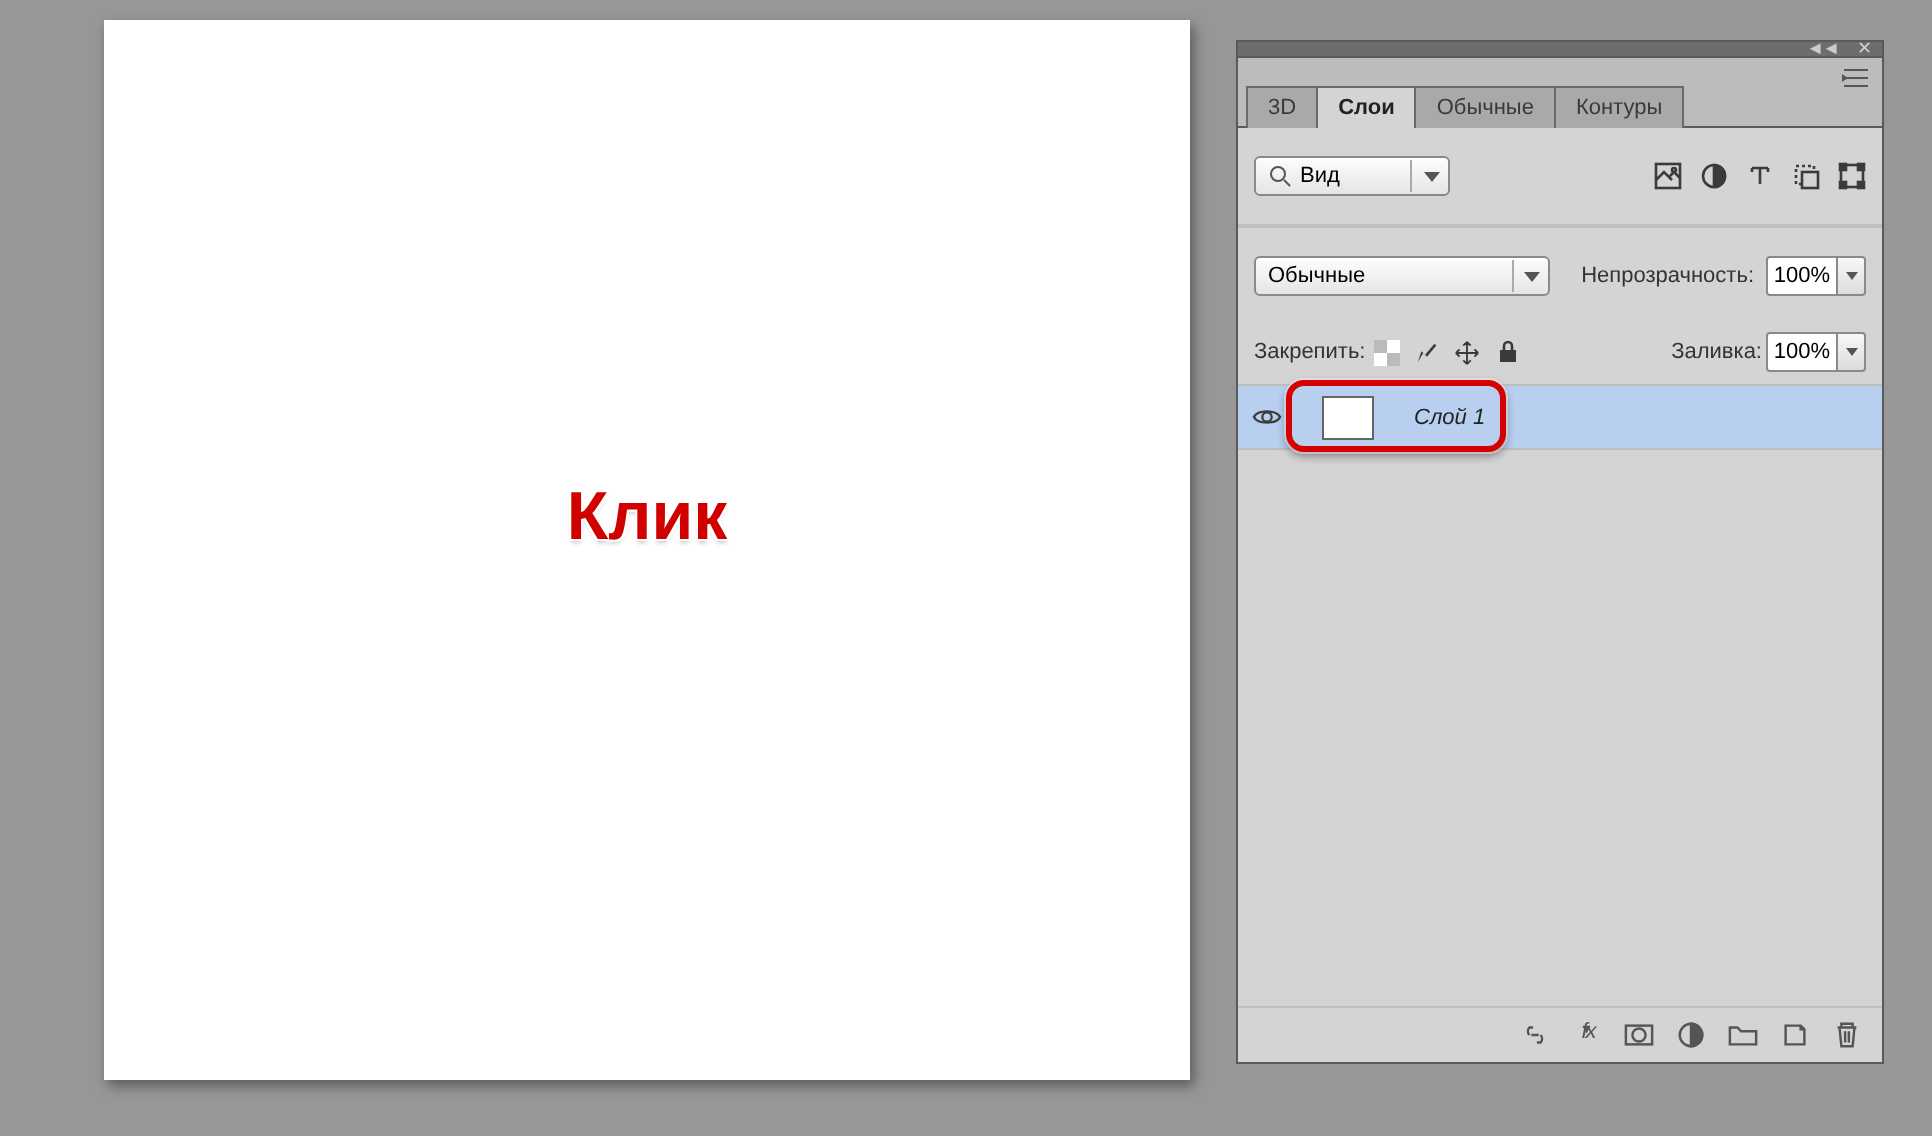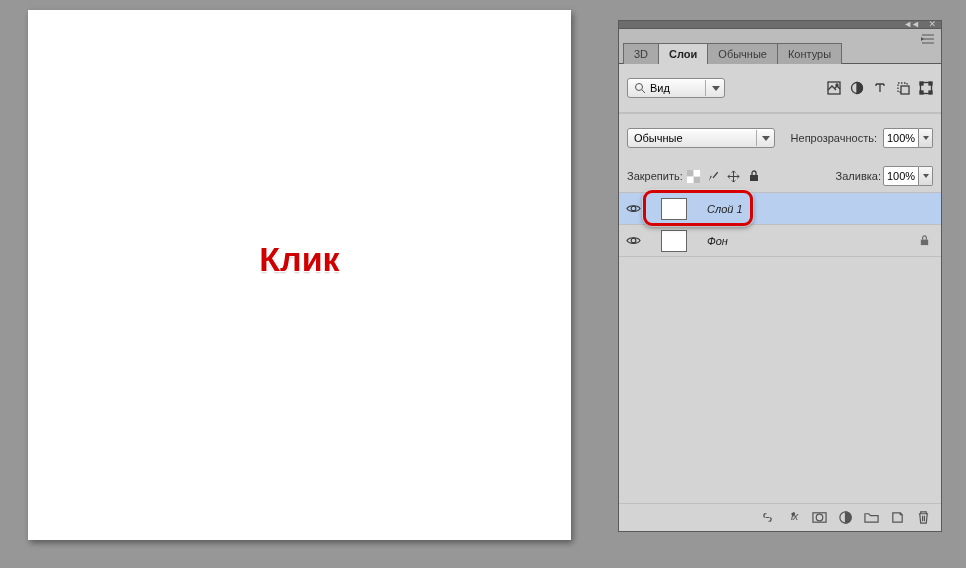--- a/index.html
+++ b/index.html
@@ -1,18 +1,18 @@
 <!DOCTYPE html>
 <html><head>
 <meta charset="utf-8">
 <style>
 * { box-sizing: border-box; margin: 0; padding: 0; font-family: Tahoma, Arial, sans-serif; font-size: 11px; }
 body { background: #979797; width: 966px; height: 568px; overflow: hidden; position: relative; }
 
-.canvas-area { position: absolute; left: 28px; top: 10px; width: 543px; height: 530px; background: #fff; box-shadow: 2px 3px 6px rgba(0,0,0,0.4); }
+.canvas-area { position: absolute; left: 52px; top: 10px; width: 543px; height: 530px; background: #fff; box-shadow: 2px 3px 6px rgba(0,0,0,0.4); }
 .canvas-label { position: absolute; left: 50%; top: 47%; transform: translate(-50%, -50%); font-size: 34px; font-weight: bold; color: #d00000; text-shadow: -1px -1px 0 #fff, 1px -1px 0 #fff, -1px 1px 0 #fff, 1px 1px 0 #fff, 0 2px 2px rgba(0,0,0,0.2); }
 
 .panel-wrap { position: absolute; right: 24px; top: 20px; width: 324px; }
 .panel-topbar { height: 8px; background: #6d6d6d; border: 1px solid #5a5a5a; border-bottom: none; position: relative; }
 .panel-topbar .arrows { position: absolute; right: 22px; top: -2px; color: #ccc; font-size: 9px; letter-spacing: -1px; }
 .panel-topbar .x { position: absolute; right: 5px; top: -2px; color: #ccc; font-size: 9px; }
 
 .tabs-row { display: flex; background: #bcbcbc; border: 1px solid #5a5a5a; align-items: flex-end; height: 36px; padding: 0 4px; position: relative; }
 .tab { padding: 4px 10px; border: 1px solid #6a6a6a; border-bottom: none; margin-right: -1px; background: #a9a9a9; color: #3a3a3a; position: relative; top: 1px; }
 .tab.active { background: #d4d4d4; font-weight: 700; color: #222; }
@@ -201,34 +201,20 @@
         <div class="eye">
             <svg viewBox="0 0 16 16">
               <path d="M1 8 C3 4 13 4 15 8 C13 12 3 12 1 8 Z"></path>
               <circle cx="8" cy="8" r="2.5"></circle>
             </svg>
           </div>
         <div class="thumb-box"></div>
         <span class="layer-name">Слой 1</span>
         <div class="highlight" style="left:24px; top:-3px; width:110px; height:36px;"></div>
       </div>
-      <div class="layer">
-        <div class="eye">
-            <svg viewBox="0 0 16 16">
-              <path d="M1 8 C3 4 13 4 15 8 C13 12 3 12 1 8 Z"></path>
-              <circle cx="8" cy="8" r="2.5"></circle>
-            </svg>
-          </div>
-        <div class="thumb-box"></div>
-        <span class="layer-name">Фон</span>
-        <div class="lock-small"><svg width="11" height="11" viewBox="0 0 12 12">
-              <rect x="2" y="5" width="8" height="6" fill="#6a6a6a"></rect>
-              <path d="M4 5 V3 A2 2 0 0 1 8 3 V5" stroke="#6a6a6a" fill="none" stroke-width="1.3"></path>
-            </svg></div>
-      </div>
     </div>
 
     <div class="bottom-bar">
       <div class="bicon">
           <svg viewBox="0 0 16 16">
             <path d="M5 8 A3 3 0 0 1 5 4 L7 4 M11 8 A3 3 0 0 1 11 12 L9 12 M6 8 H10"></path>
           </svg>
         </div>
       <div class="bicon">
           <span class="fx-text">fx</span>

